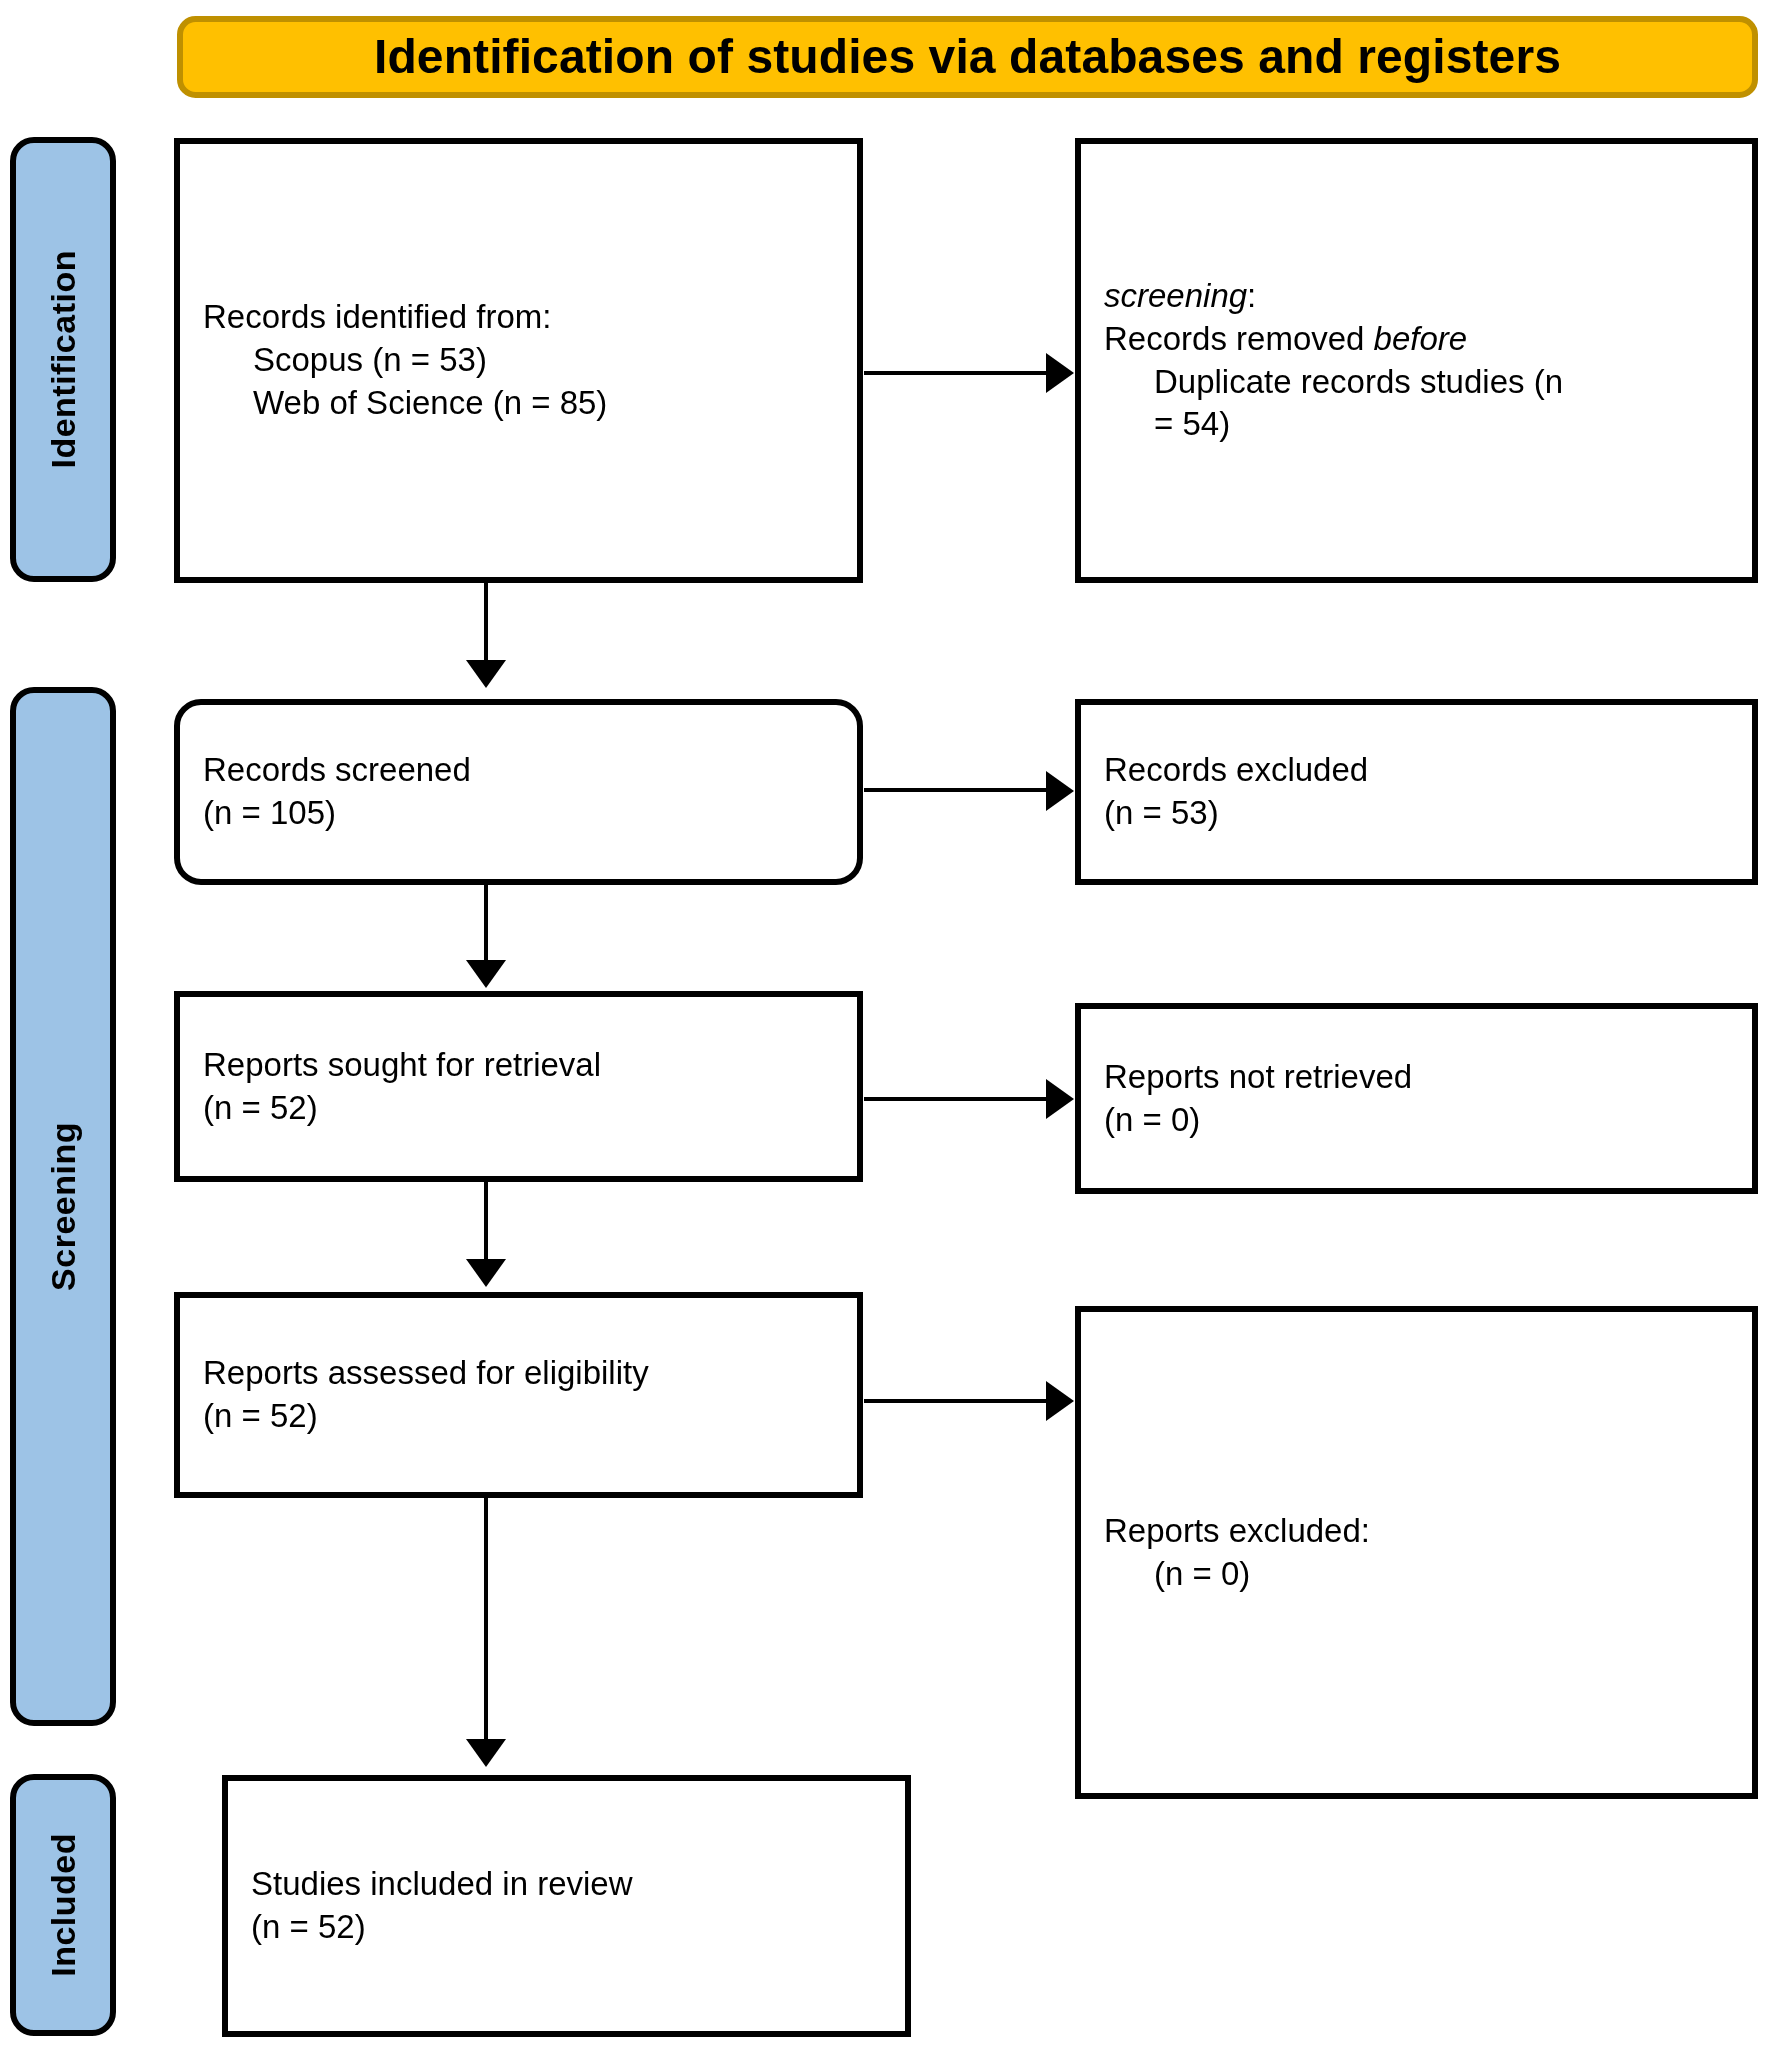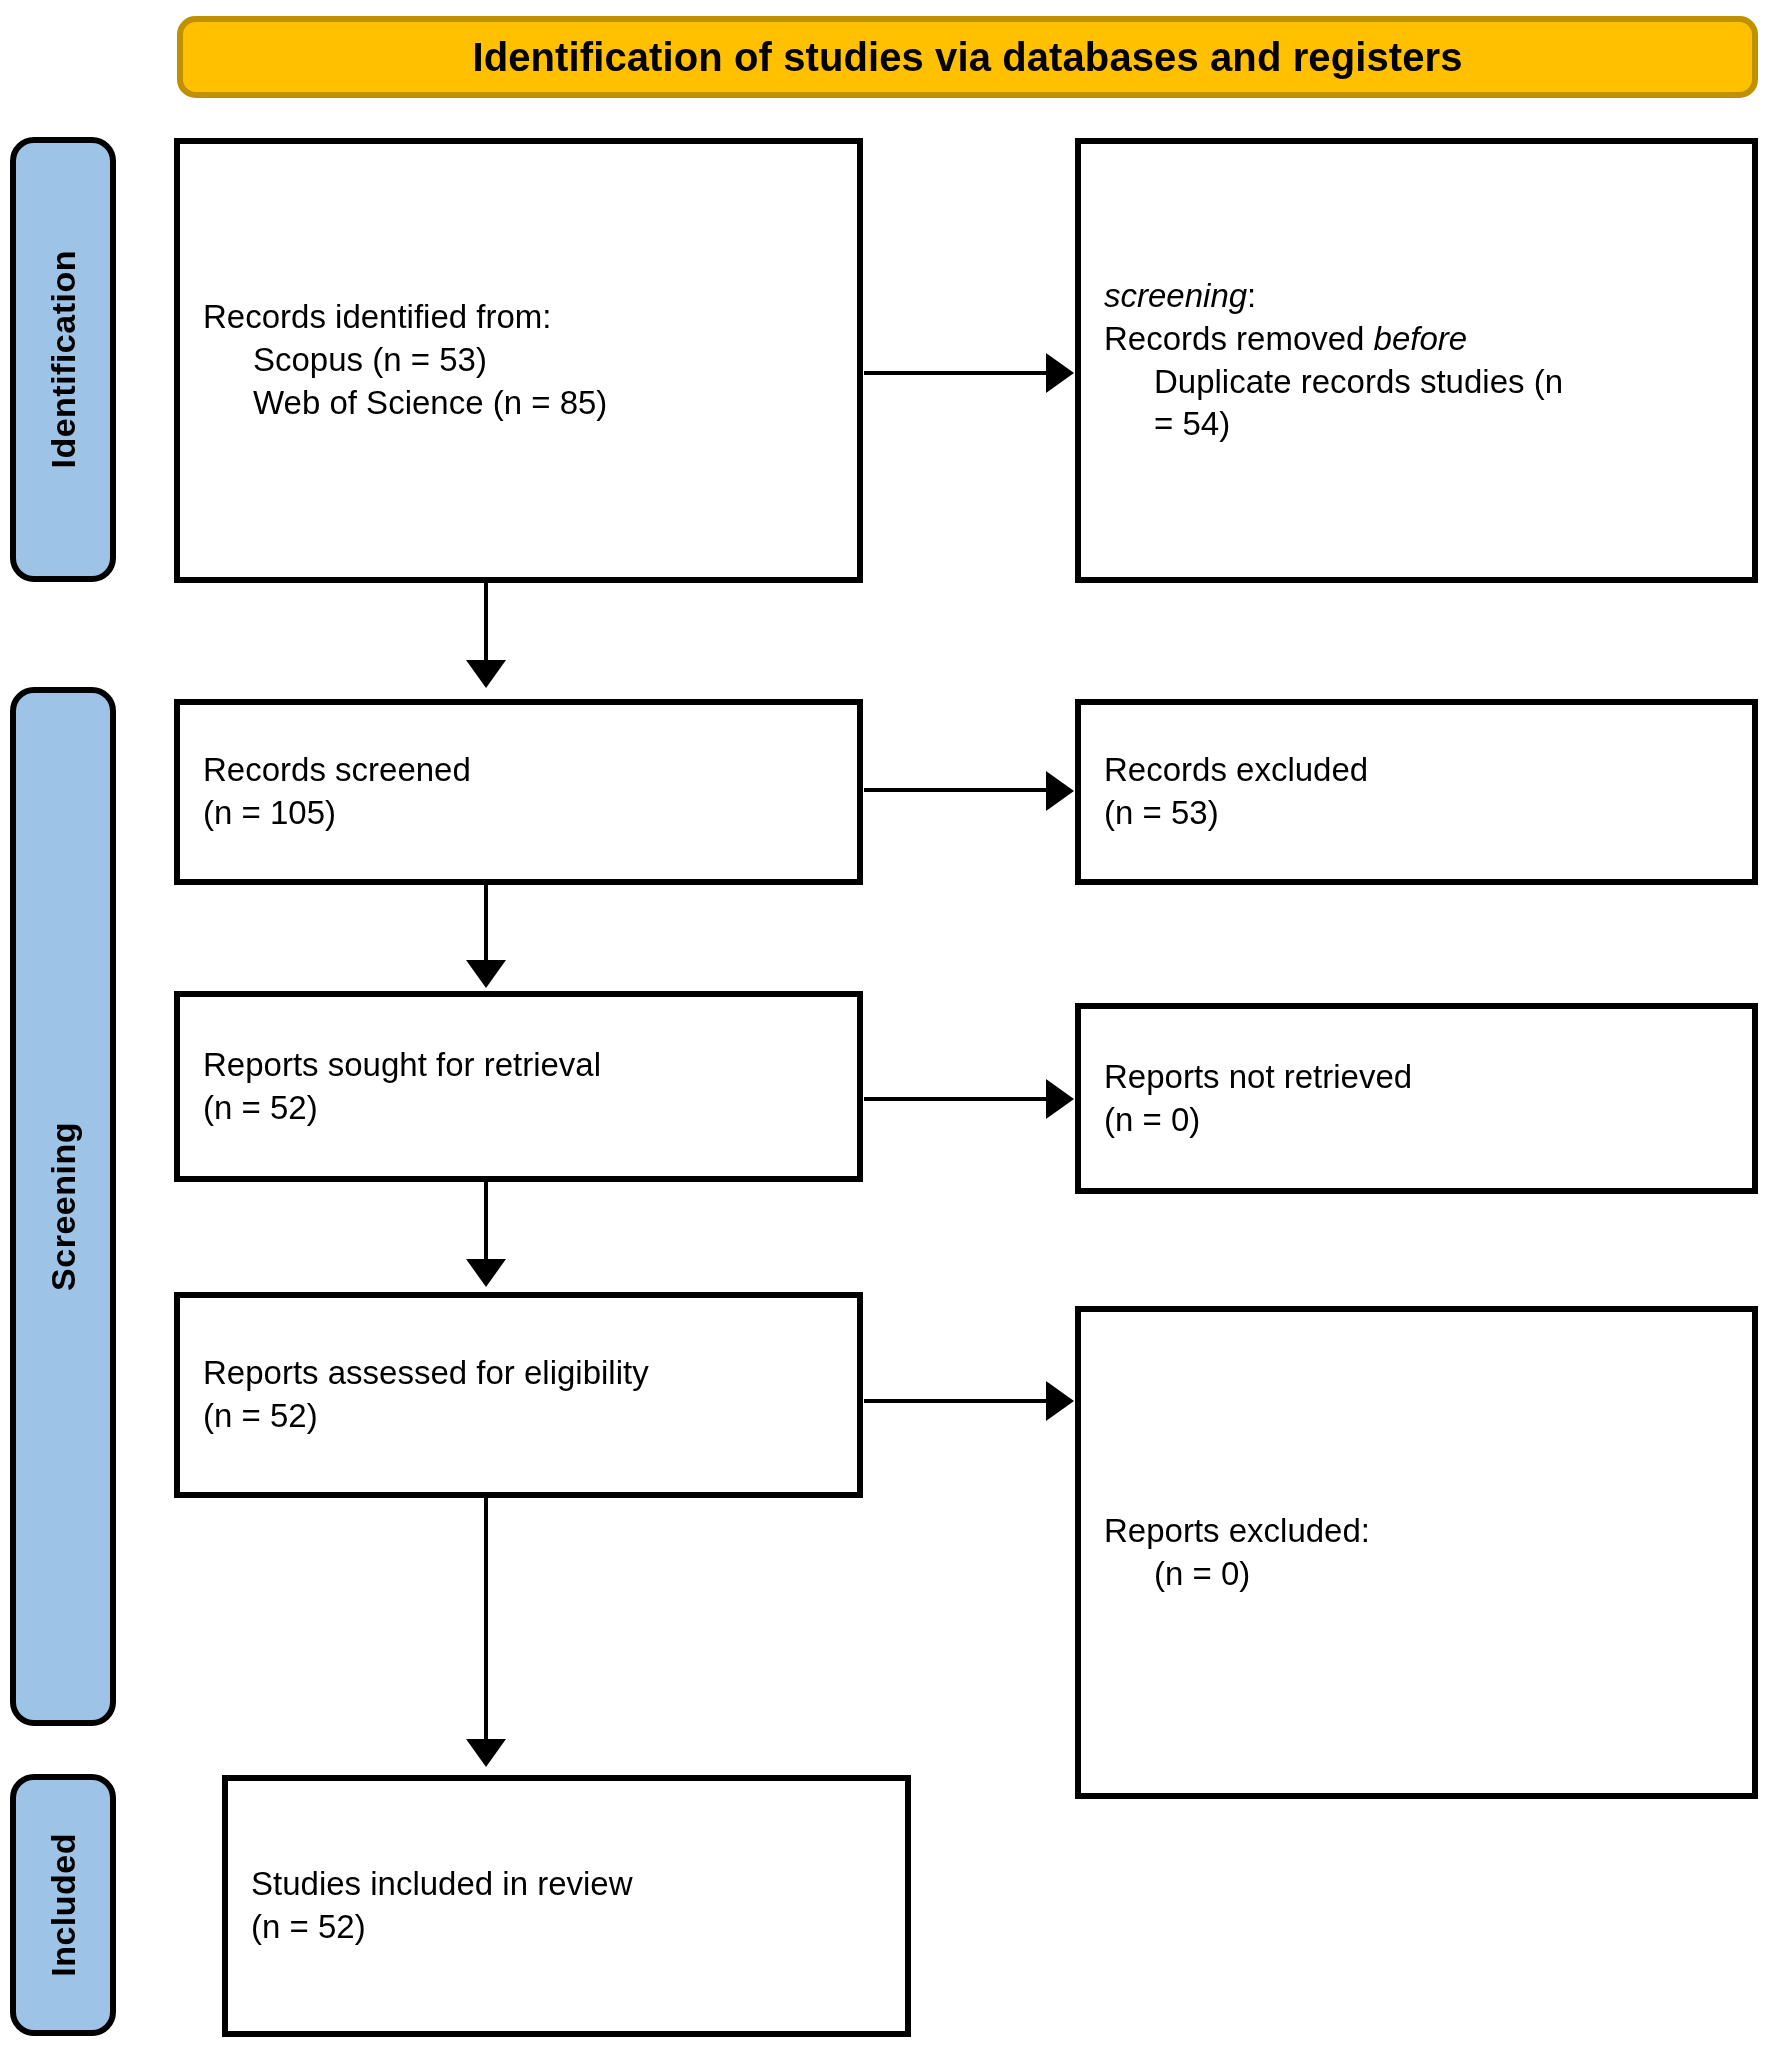--- a/index.html
+++ b/index.html
@@ -27,21 +27,21 @@
     height: 82px;
     background: #FFC000;
     border: 6px solid #BF9000;
     border-radius: 18.6px;
     box-sizing: border-box;
     display: flex;
     align-items: center;
     justify-content: center;
   }
   .banner-text {
-    font-size: 40px;
+    font-size: 48px;
     font-weight: bold;
     color: #000000;
     letter-spacing: 0.1px;
     text-align: center;
     line-height: 1.1;
   }
 
   
   .stage {
     position: absolute;
@@ -84,21 +84,21 @@
     font-size: 33px;
     line-height: 1.30;
     color: #000000;
     font-weight: normal;
   }
   .box p.indent  { padding-left: 50px; }
   .box p .ital   { font-style: italic; }
 
   
   #box-identified  { left: 174px;  top: 138px;  width: 689px; height: 445px; }
-  #box-screened    { left: 174px;  top: 699px; width: 689px; height: 186px; }
+  #box-screened    { left: 174px;  top: 699px; width: 689px; height: 186px; border-radius: 27px; }
   #box-sought      { left: 174px;  top: 991px; width: 689px; height: 191px; }
   #box-assessed    { left: 174px;  top: 1292px; width: 689px; height: 206px; }
   #box-included    { left: 174px;  top: 1775px; width: 689px; height: 262px; margin-left: 48px; }
 
   
   #box-removed     { left: 1075px; top: 138px;  width: 683px; height: 445px; }
   #box-excluded-r  { left: 1075px; top: 699px; width: 683px; height: 186px; }
   #box-notretr     { left: 1075px; top: 1003px; width: 683px; height: 191px; }
   #box-repexcl     { left: 1075px; top: 1306px; width: 683px; height: 493px; }
   .vline {

